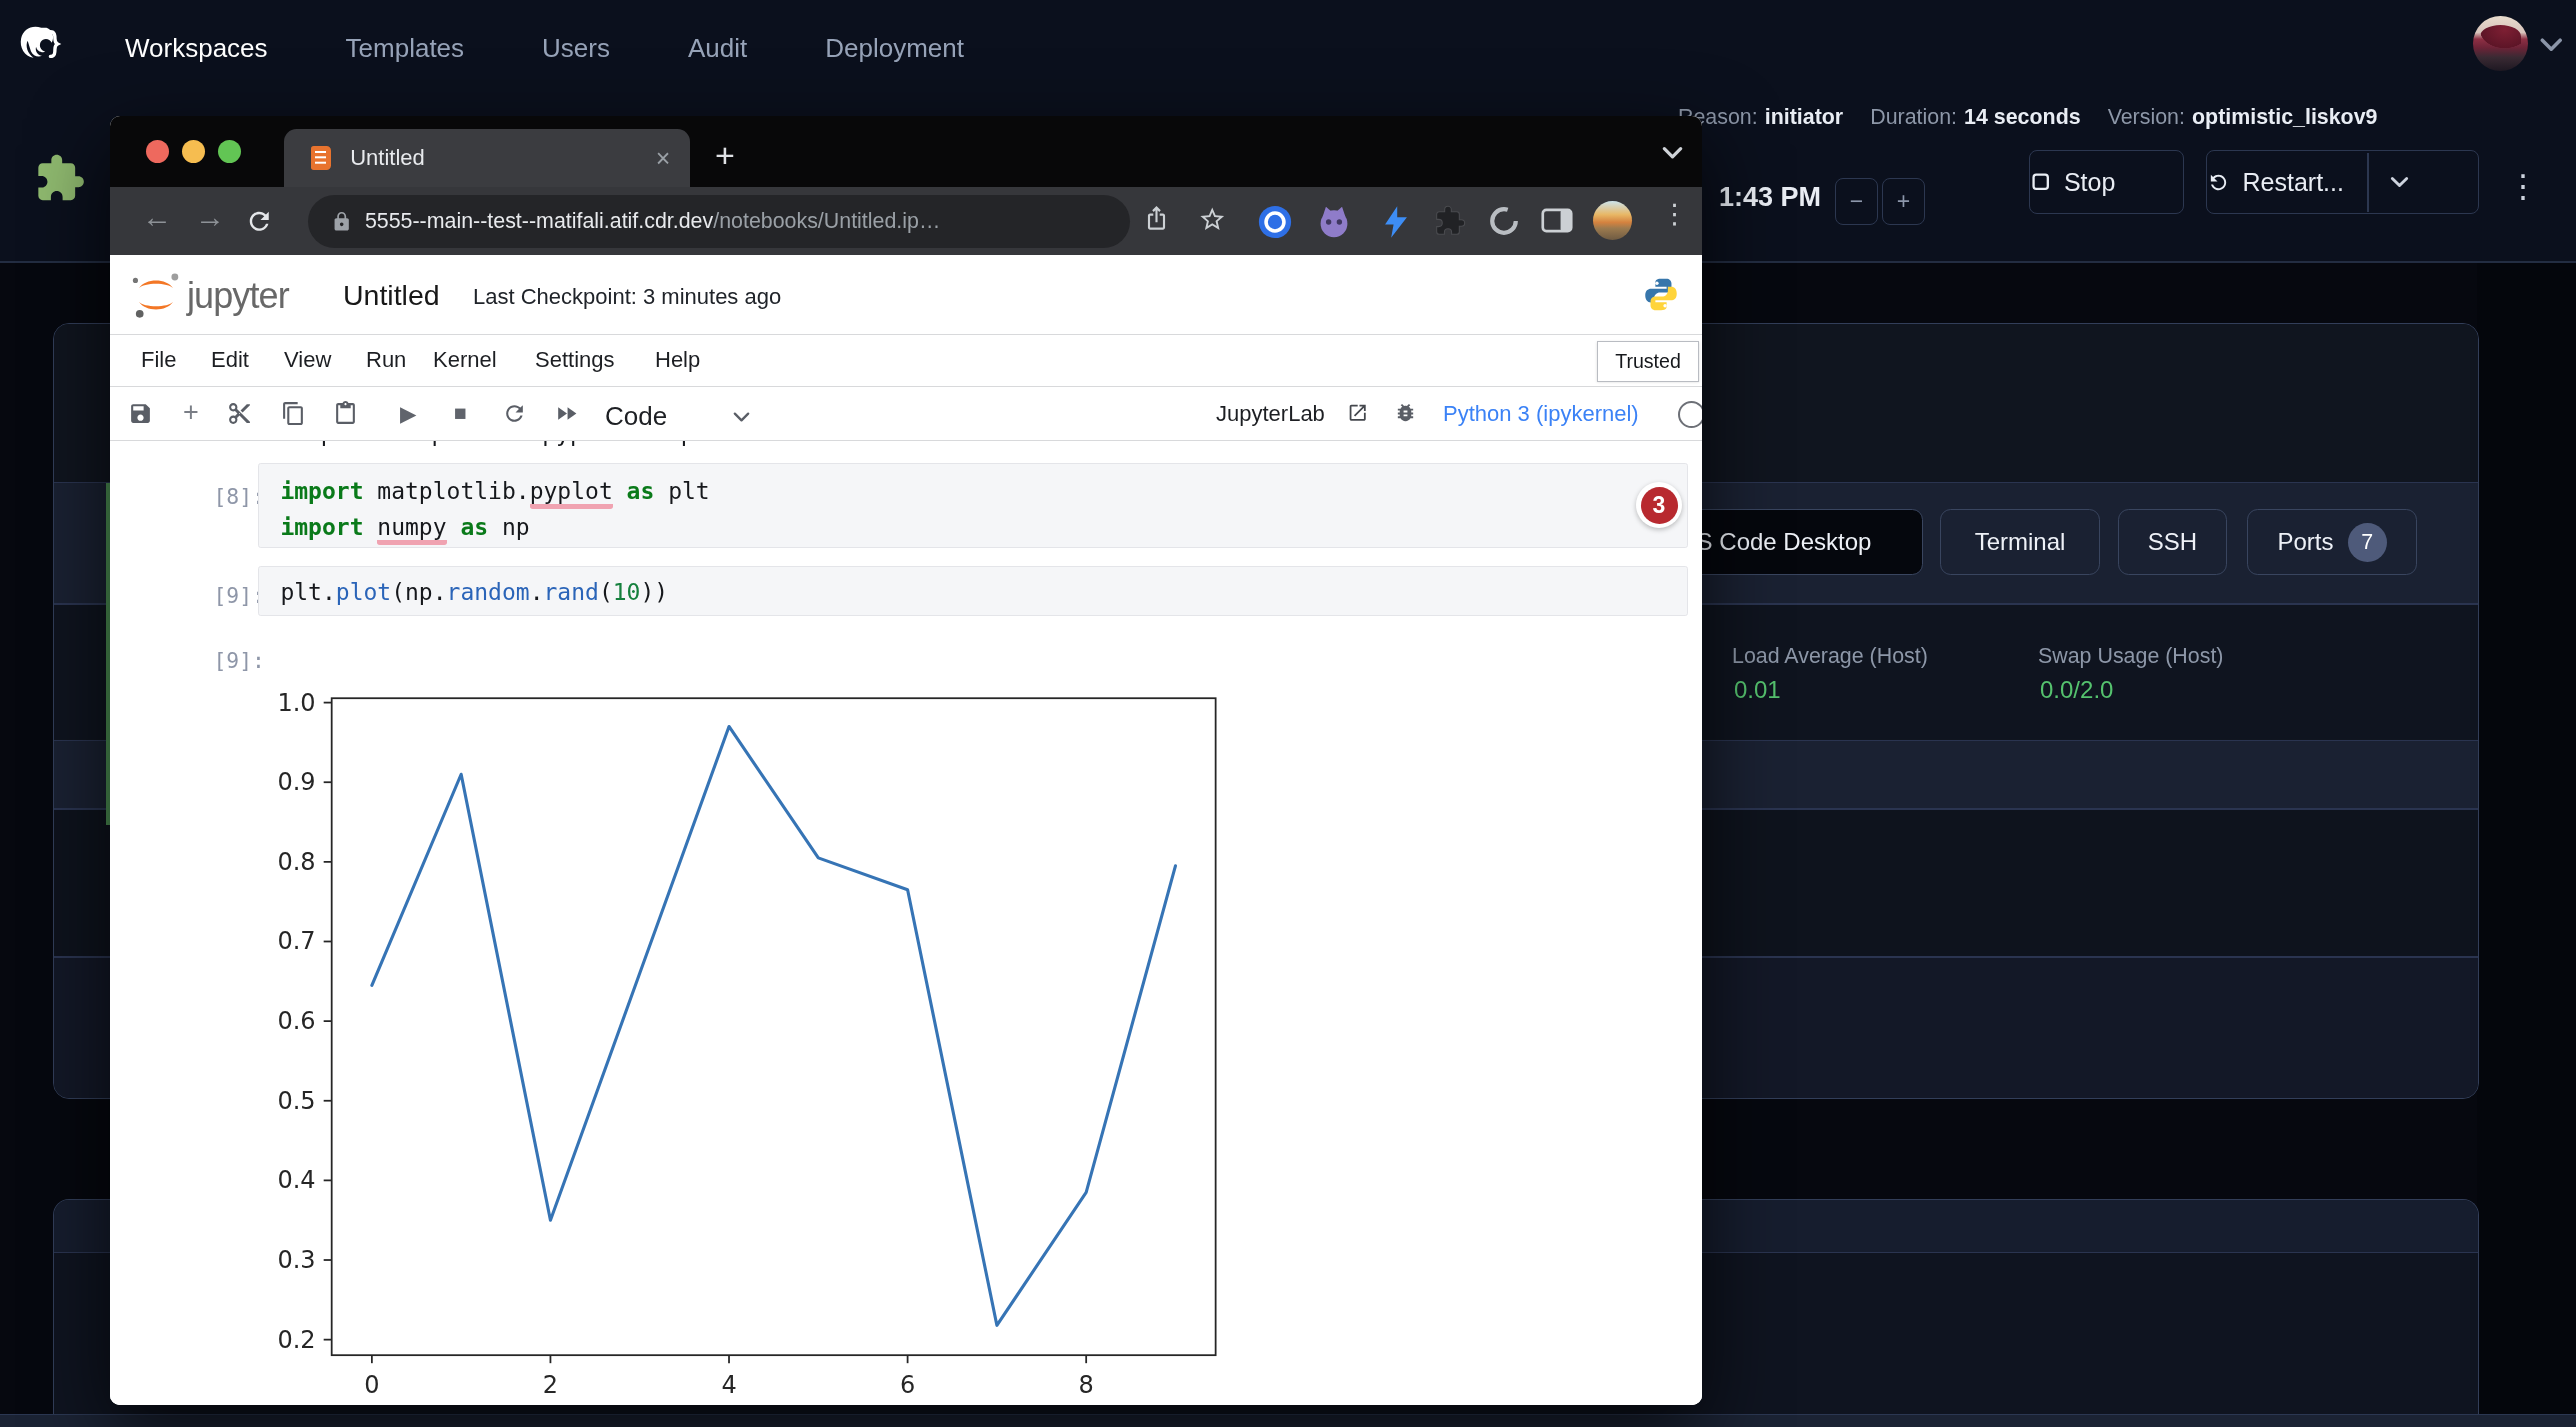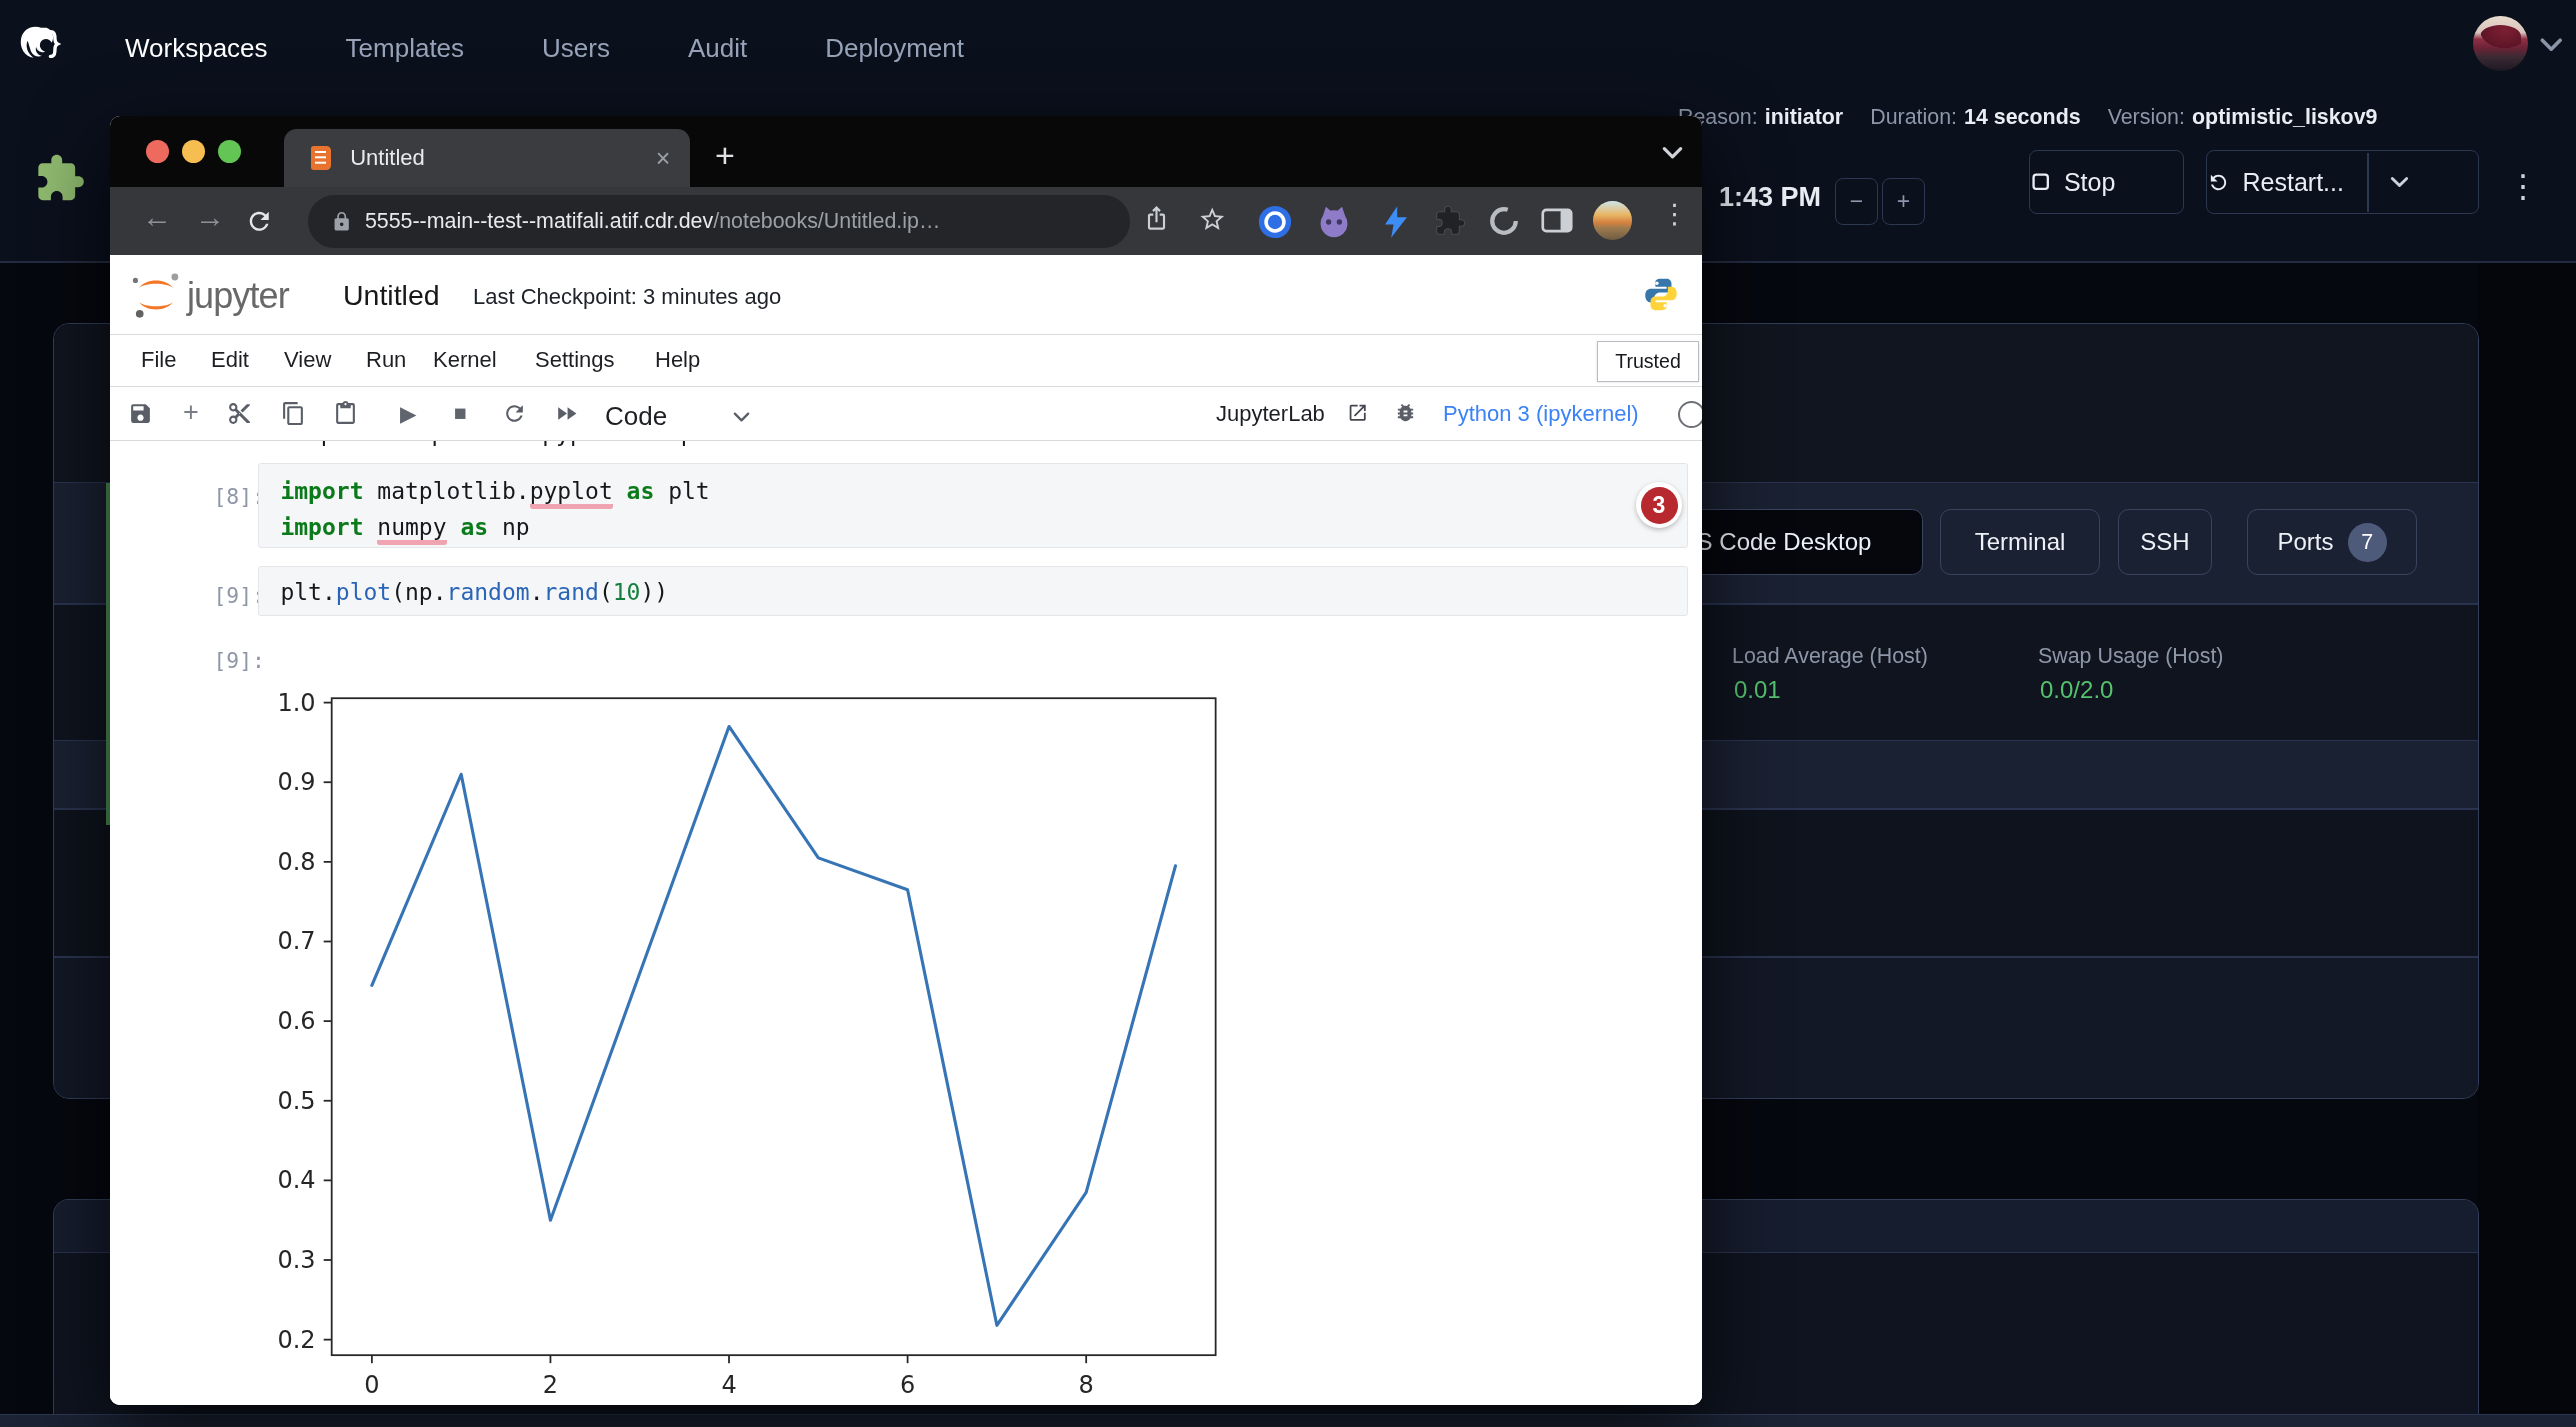--- a/index.html
+++ b/index.html
@@ -185,21 +185,21 @@
     <div class="sec-line" style="top:632px"></div>
     <div class="sec" style="top:634px;height:140px;background:#131827"></div>
   </div>
 
   <div class="app-btn active" style="left:1629px;width:294px">
     <span>VS Code Desktop</span>
   </div>
   <div class="app-btn" style="left:1940px;width:160px">
     <span>Terminal</span>
   </div>
-  <div class="app-btn" style="left:2118px;width:94px">
+  <div class="app-btn" style="left:2118px;width:109px">
     <span>SSH</span>
   </div>
   <div class="app-btn" style="left:2247px;width:170px">
     <span>Ports</span>
     <span class="port-badge">7</span>
   </div>
 
   <div class="metric-label" style="left:1732px;top:644px">Load Average (Host)</div>
   <div class="metric-value" style="left:1734px;top:676px">0.01</div>
   <div class="metric-label" style="left:2038px;top:644px">Swap Usage (Host)</div>

